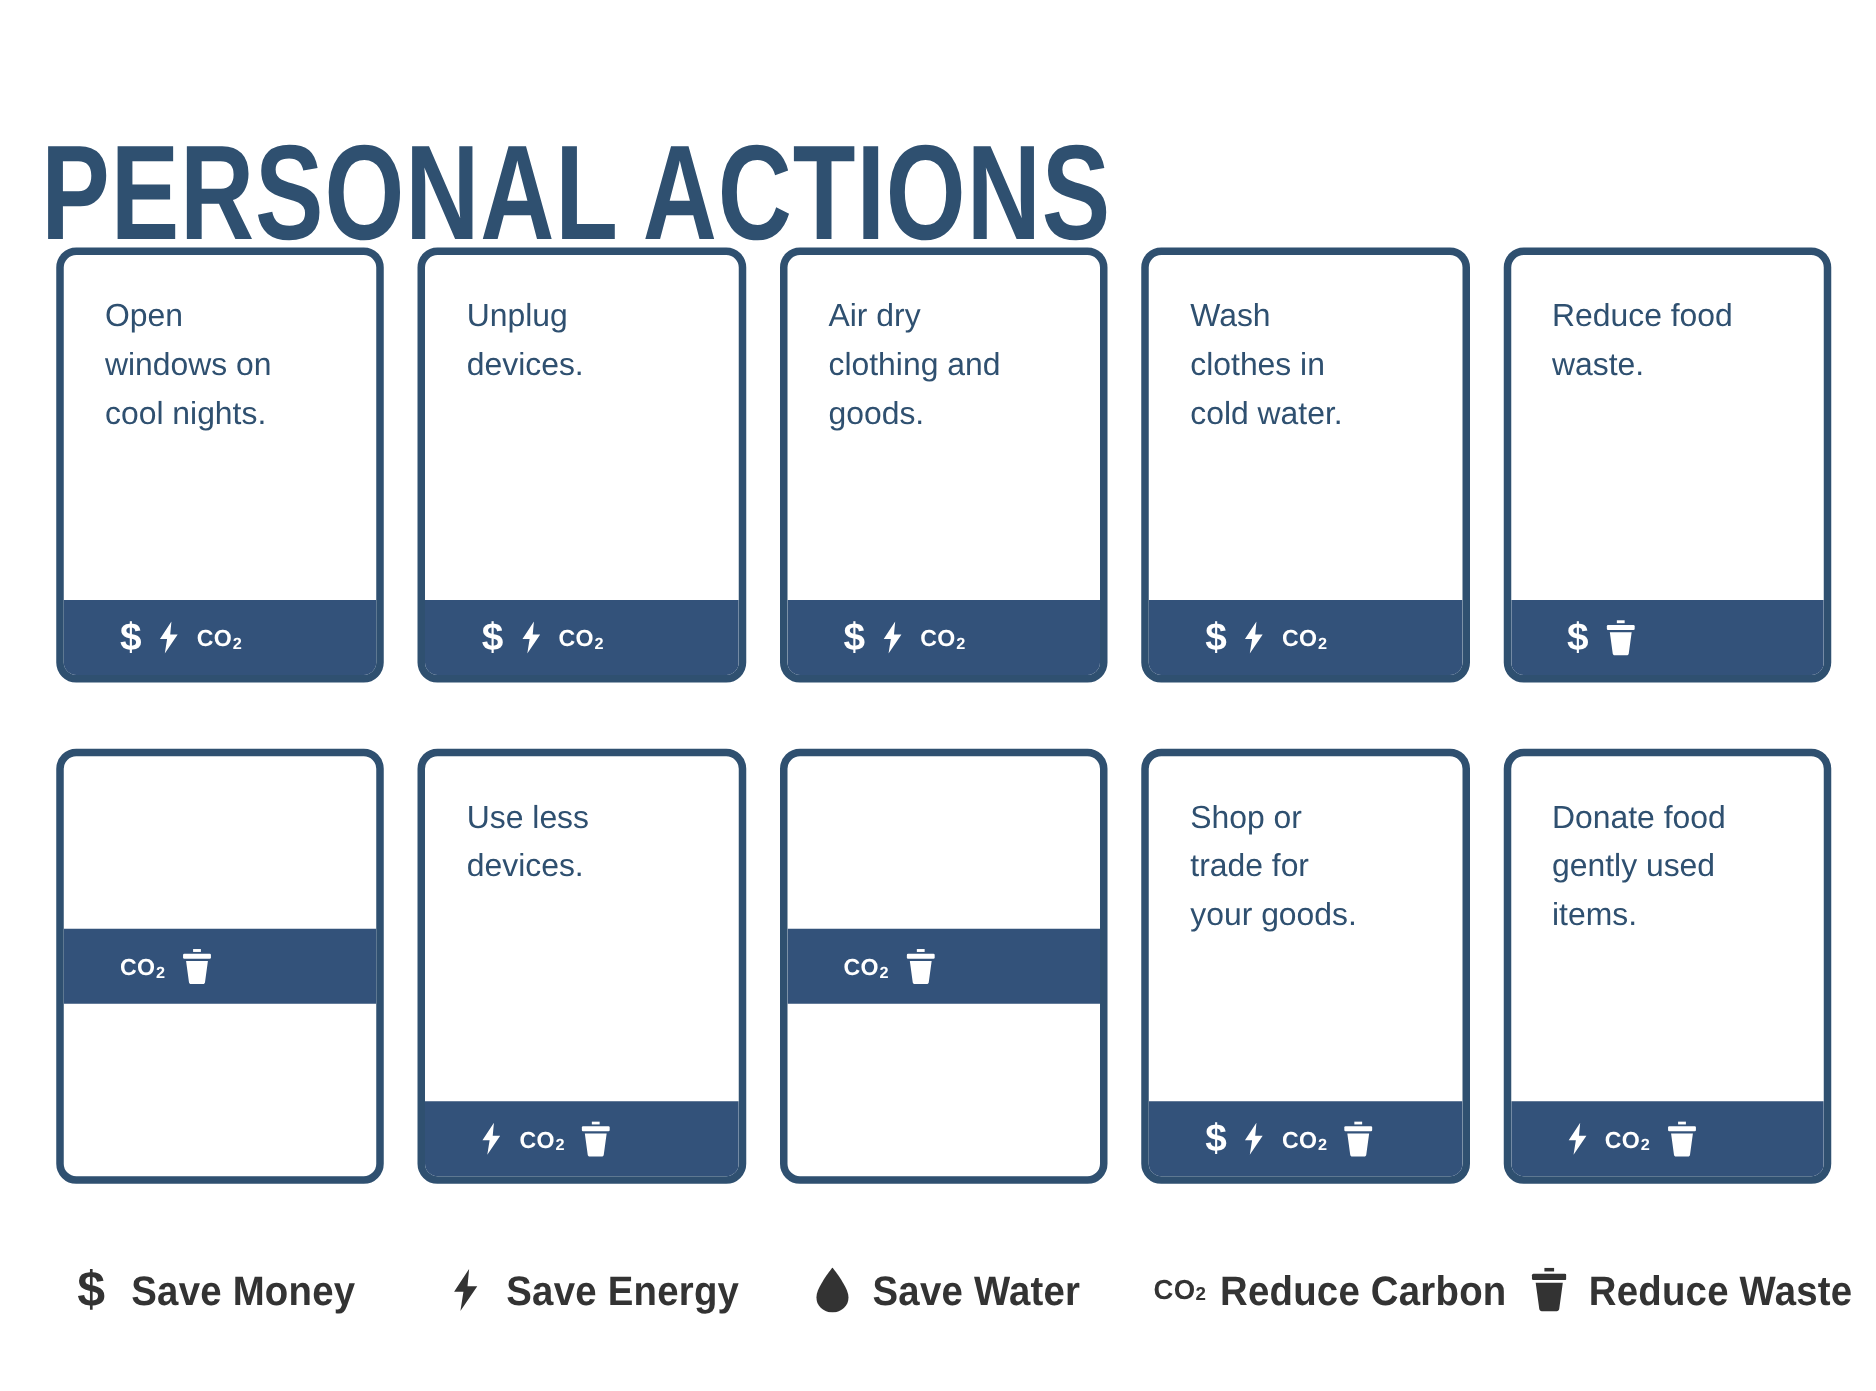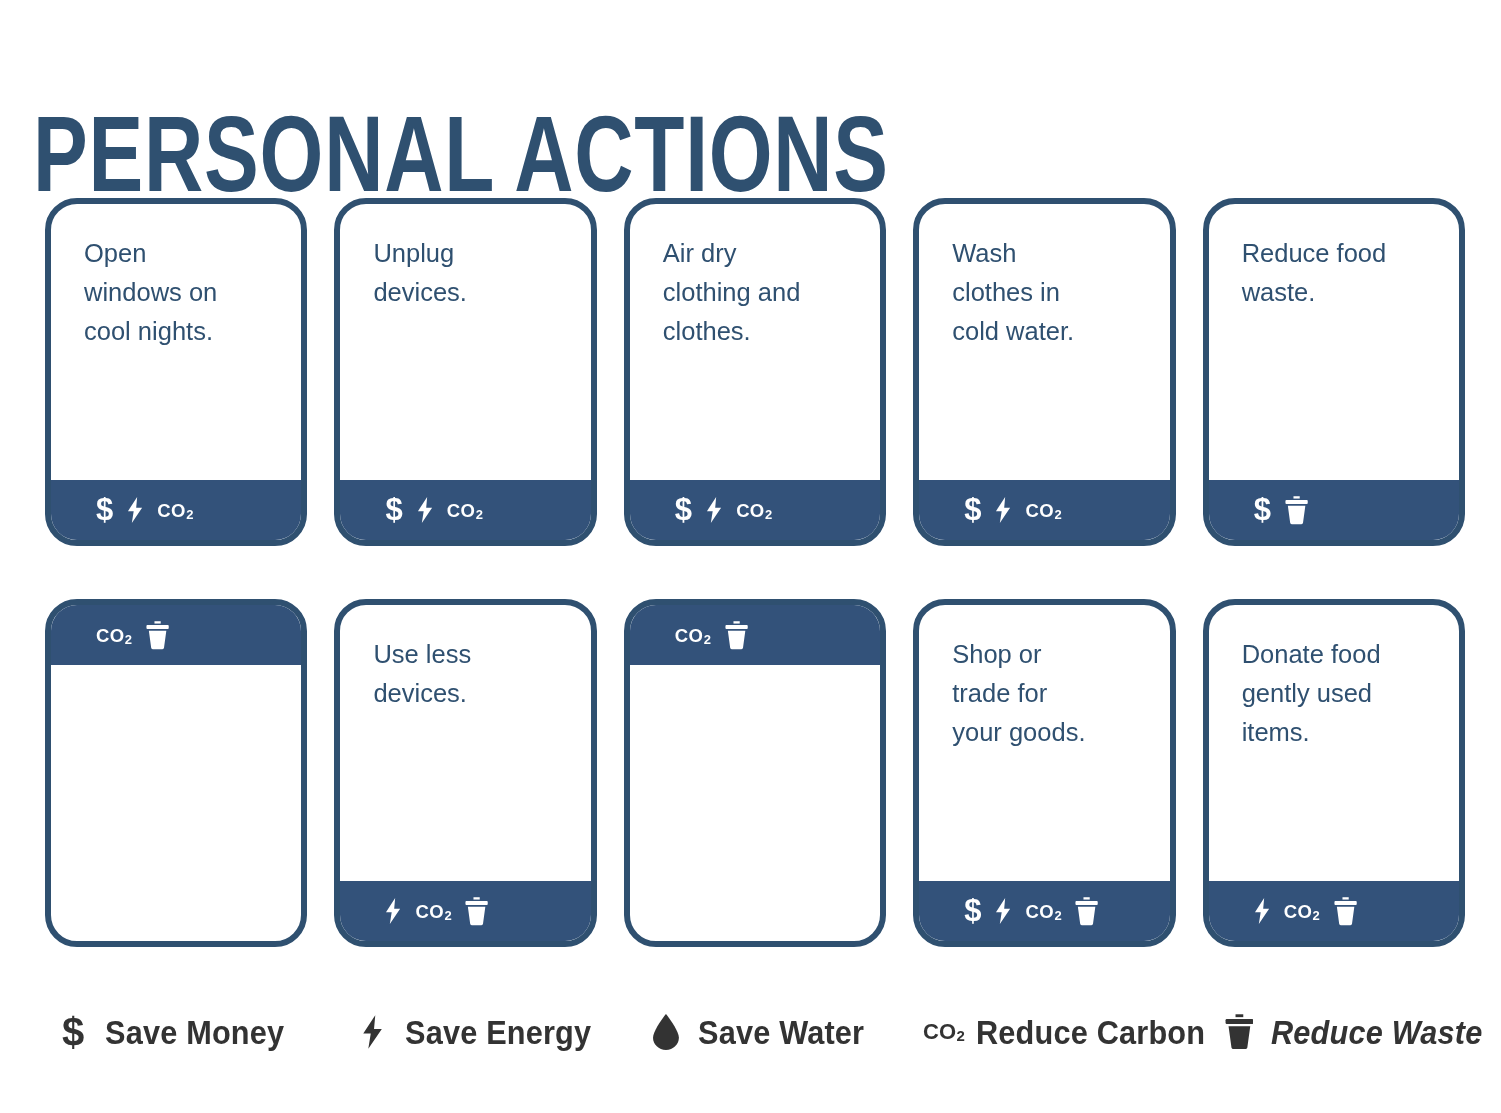--- a/index.html
+++ b/index.html
@@ -45,26 +45,27 @@
   .row {
     display: flex;
     column-gap: 27px;
   }
 
   .card {
     box-sizing: border-box;
     width: 292px;
     height: 348px;
     border: 6px solid #2f5070;
-    border-radius: 32px;
+    border-radius: 16px;
     background: #ffffff;
     display: flex;
     flex-direction: column;
     overflow: hidden;
     position: relative;
+    justify-content: center;
   }
   .card-body {
     flex: 1 1 auto;
     padding: 30px 26px 6px 33px;
     font-size: 25.5px;
     line-height: 1.52;
     color: #2f5070;
     white-space: pre-line;
     font-weight: 400;
   }
@@ -125,21 +126,21 @@
   .legend-item {
     display: flex;
     align-items: center;
     column-gap: 15px;
     flex: 0 0 auto;
   }
   .legend-item.li-0 { width: 300px; }
   .legend-item.li-1 { width: 293px; }
   .legend-item.li-2 { width: 278px; }
   .legend-item.li-3 { width: 295px; }
-  .legend-item.li-4 { width: 260px; font-style: italic; }
+  .legend-item.li-4 { width: 260px; }
 
   .legend-icon {
     display: inline-flex;
     align-items: center;
     justify-content: center;
     color: #333333;
     width: 34px;
     flex: 0 0 auto;
   }
   .legend-icon.lg-money {
@@ -209,21 +210,21 @@
           </span>
           <span class="ic ic-co2">
             <span>CO</span>
             <sub>2</sub>
           </span>
         </div>
       </div>
       <div class="card">
         <div class="card-body">Air dry
 clothing and
-clothes.</div>
+goods.</div>
         <div class="card-footer">
           <span class="ic ic-money">$</span>
           <span class="ic ic-bolt">
             <svg width="16.12" height="26" viewBox="0 0 20 32" aria-hidden="true">
               <path fill="currentColor" d="M12.6 0 1.2 17.4h7.1L6.0 32 18.8 13.1h-7.4z"></path>
             </svg>
           </span>
           <span class="ic ic-co2">
             <span>CO</span>
             <sub>2</sub>

